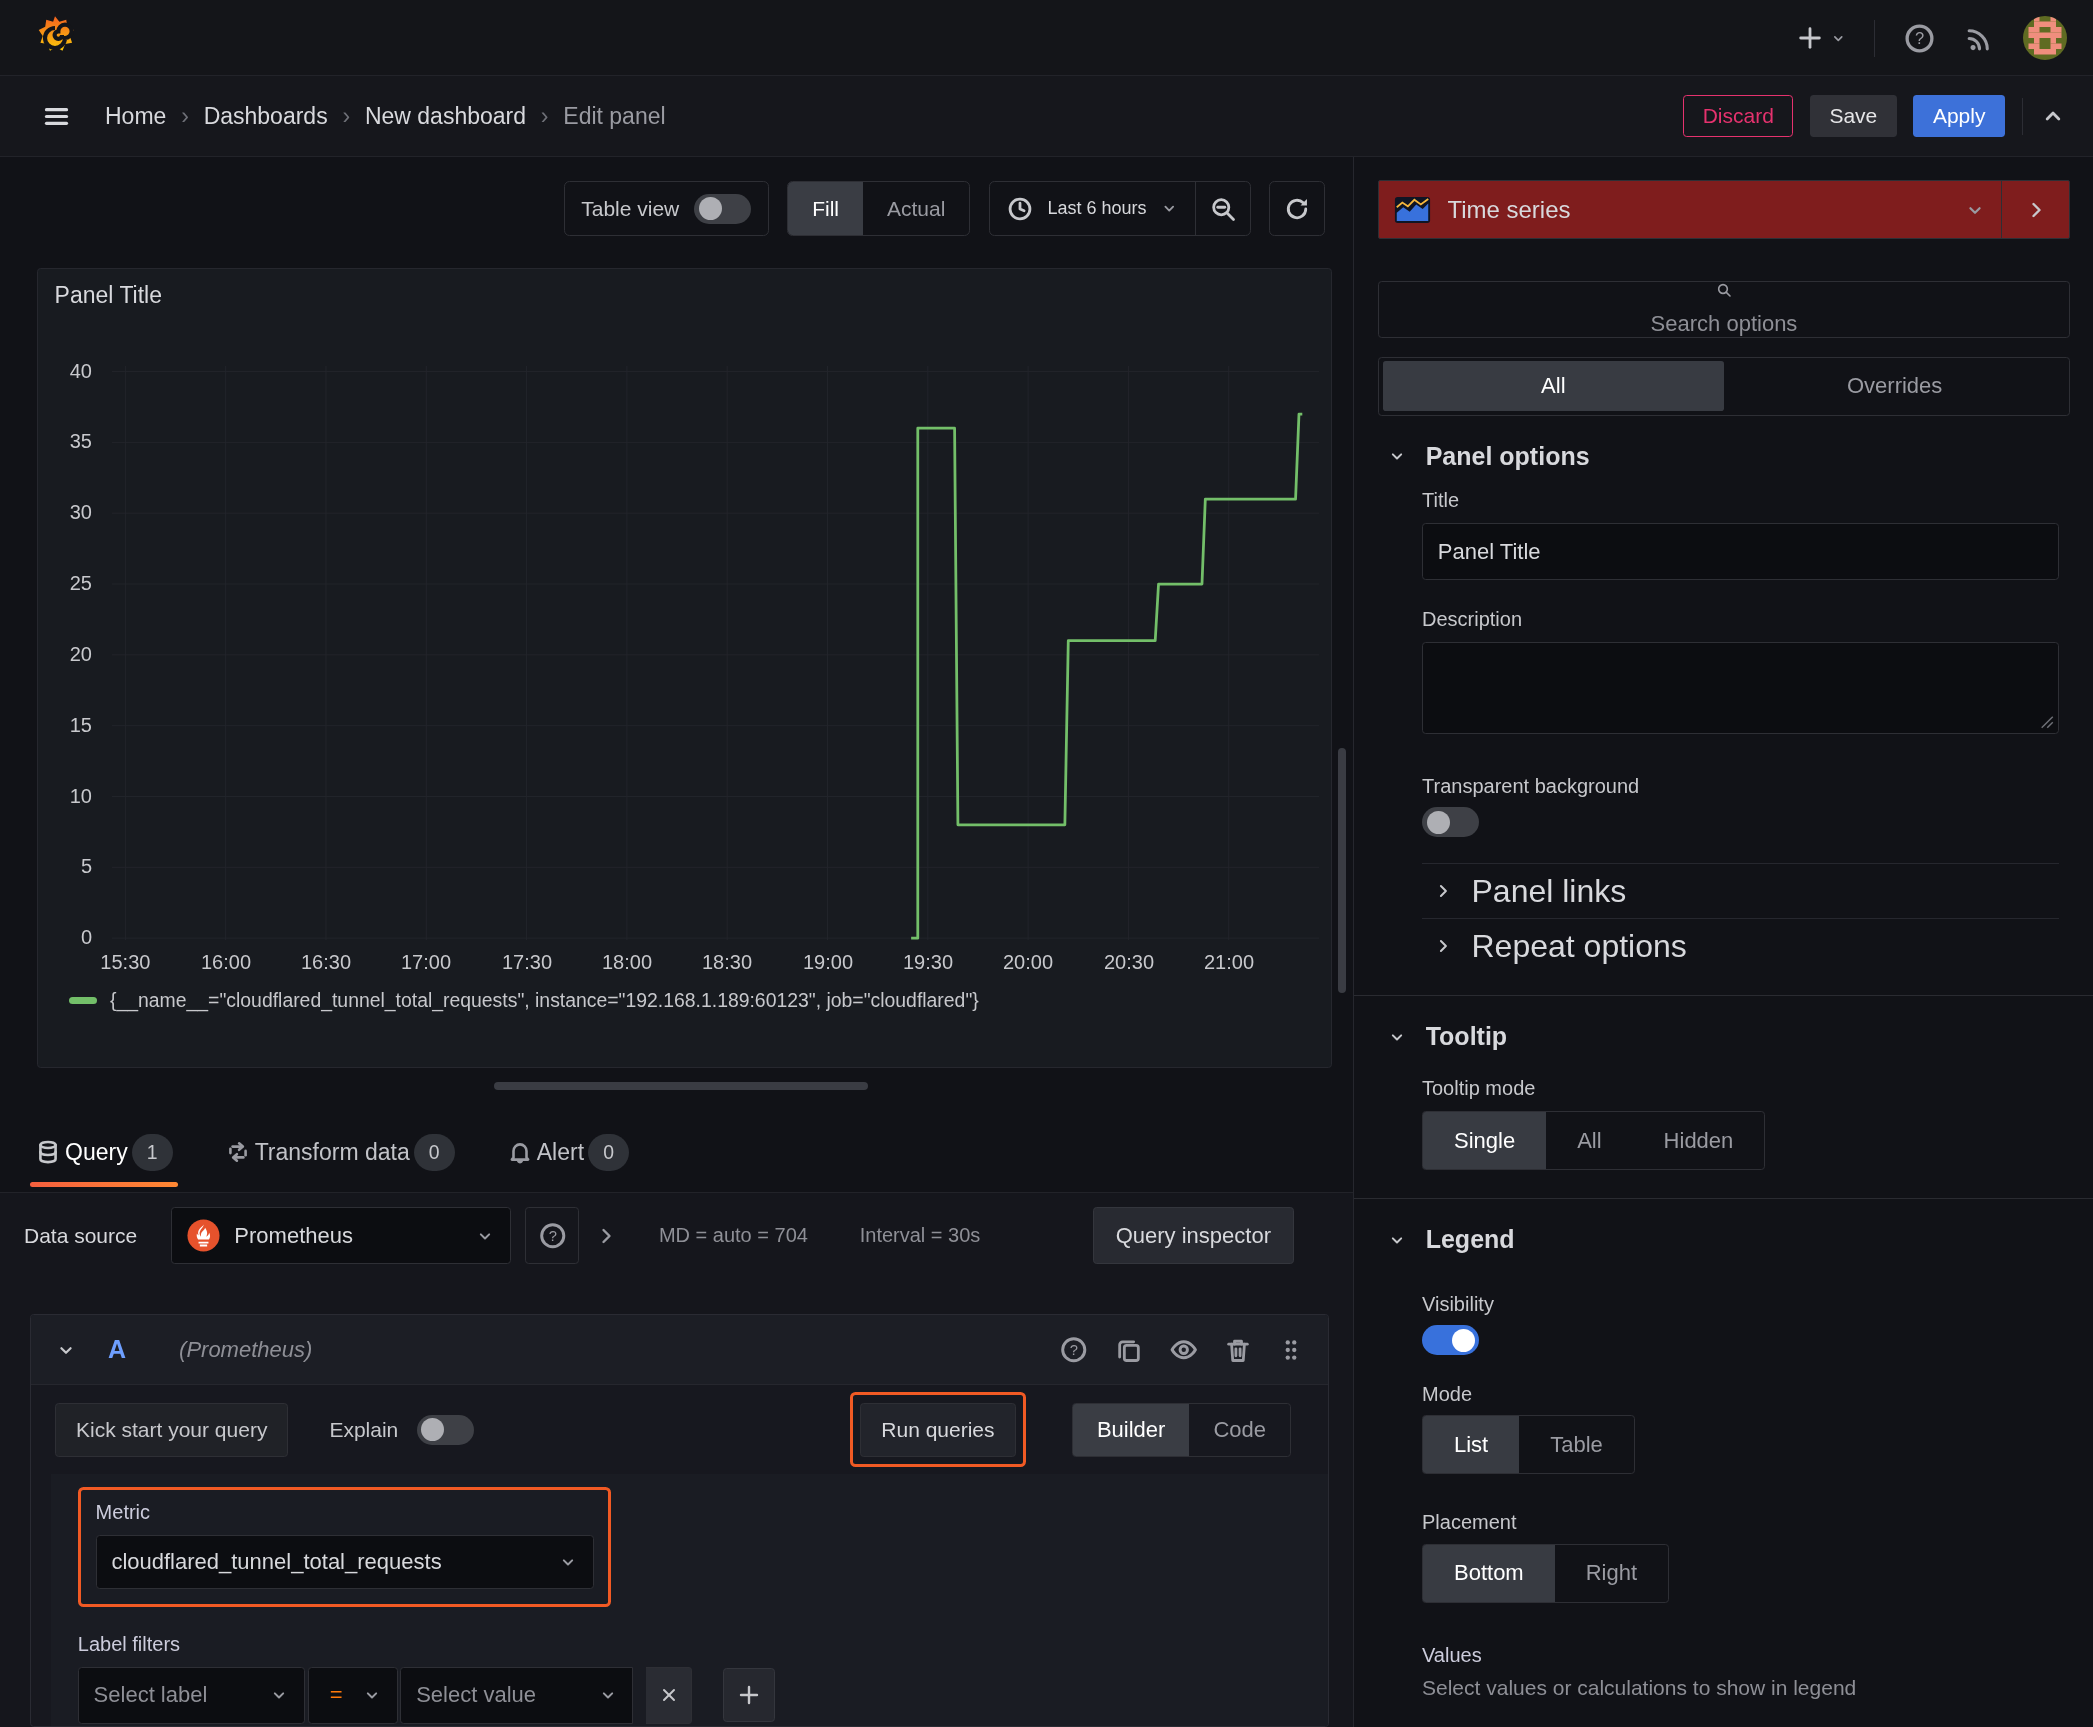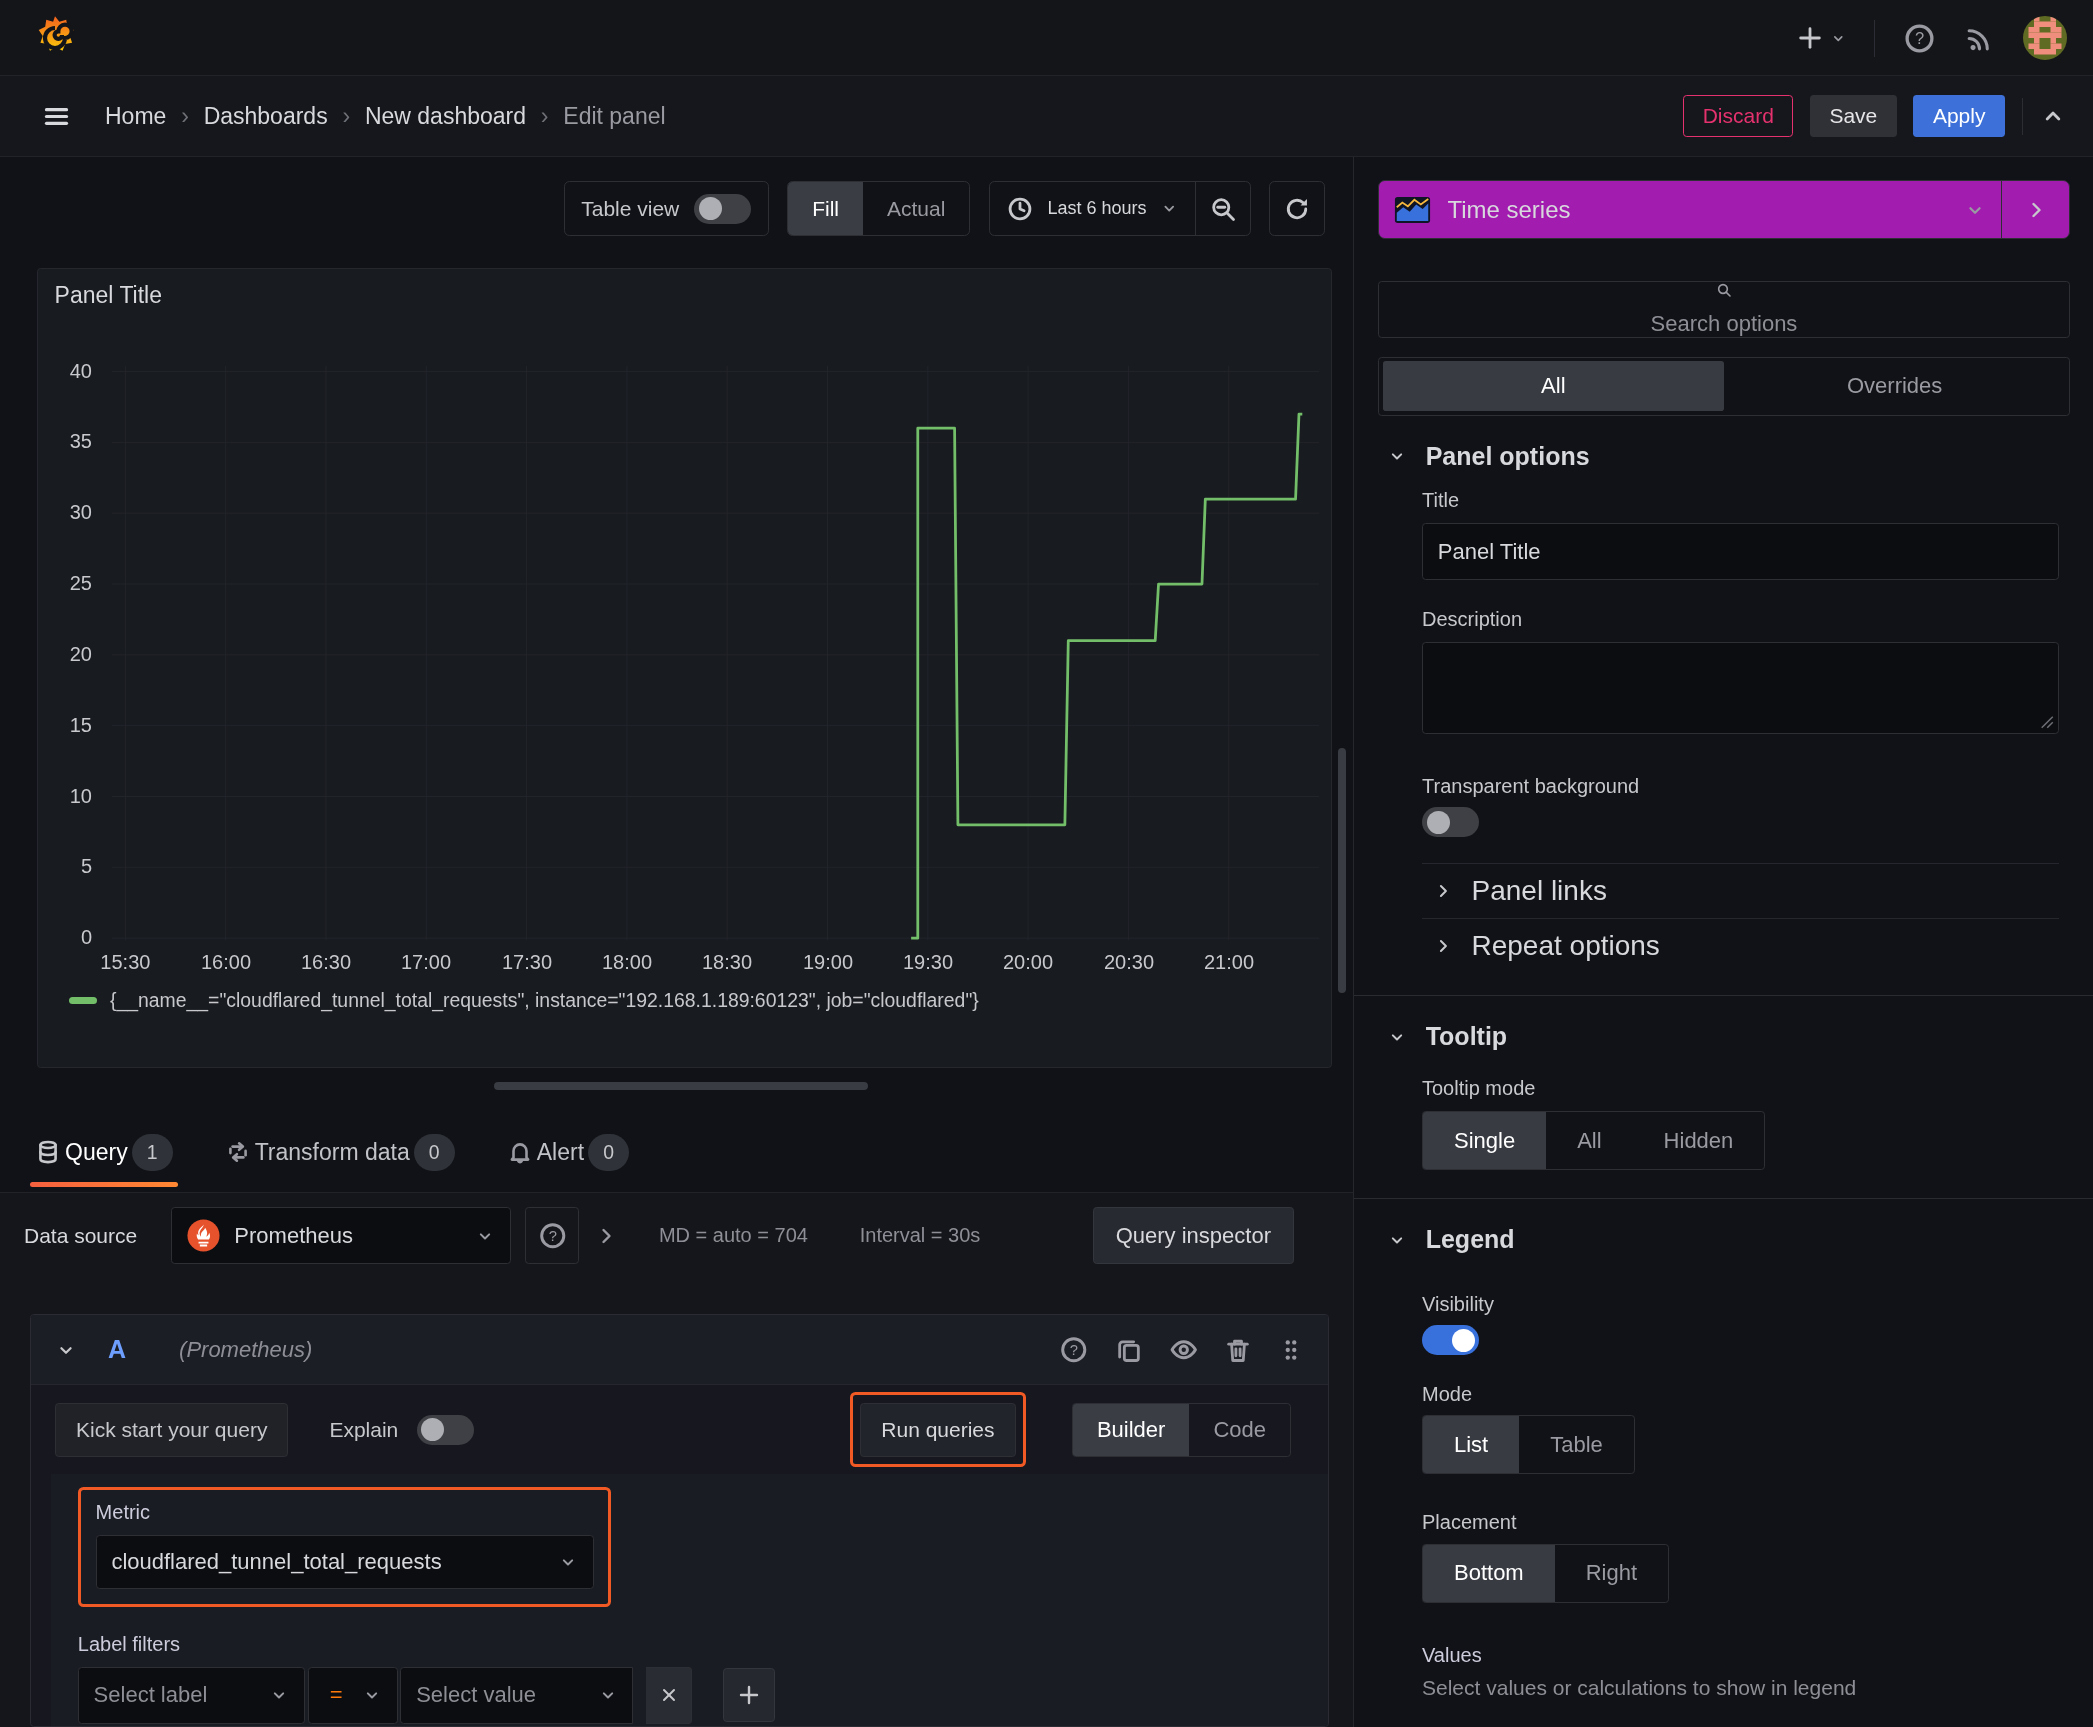--- a/index.html
+++ b/index.html
@@ -127,37 +127,37 @@
   .lf-select{height:57px;}
   .op-eq{color:#ff780a;font-size:22px;flex:1;text-align:center;}
   .xbtn{width:46px;height:57px;background:#2a2c33;border:0.9px solid #2e2f35;border-left:none;
         display:flex;align-items:center;justify-content:center;cursor:pointer;border-radius:0 3.7px 3.7px 0;}
   .plusbtn{width:52px;height:54px;background:#26282f;border:0.9px solid #34363d;border-radius:3.7px;
            margin-left:28px;display:flex;align-items:center;justify-content:center;cursor:pointer;}
 
   
   .options{position:absolute;left:1353px;top:157px;width:740px;height:1571px;background:#111217;
            border-left:0.9px solid #26272e;padding:0 22px 0 24px;overflow:hidden;}
-  .viz-row{margin-top:23px;height:59px;border:0.9px solid #2e2f35;border-radius:7px;background:#a21caf;
+  .viz-row{margin-top:23px;height:59px;border:0.9px solid #2e2f35;border-radius:2px;background:#7f1d1d;
            display:flex;align-items:stretch;width:692px;}
   .viz-main{flex:1;display:flex;align-items:center;gap:16.6px;padding:0 14.8px;cursor:pointer;}
   .viz-name{flex:1;font-size:24px;color:#d8d9dd;}
   .viz-expand{width:68px;border-left:0.9px solid #2e2f35;display:flex;align-items:center;justify-content:center;cursor:pointer;}
   .opt-search{margin-top:42px;height:57px;width:692px;border:0.9px solid #2e2f35;border-radius:3.7px;
               display:flex;align-items:center;gap:13px;padding:0 14.8px;cursor:text;flex-direction:column;}
   .opt-search .ph{color:#8e8f96;}
   .ao-group{margin-top:18.5px;height:59px;width:692px;border:0.9px solid #2e2f35;border-radius:3.7px;
             display:flex;padding:3.7px;}
   .ao-seg{flex:1;display:flex;align-items:center;justify-content:center;color:#9a9ba2;
           font-size:22px;border-radius:2.8px;cursor:pointer;}
   .ao-seg.on{background:#383b42;color:#ffffff;}
   .sec-head{display:flex;align-items:center;gap:18.5px;margin-top:22px;height:37px;padding-left:9.2px;cursor:pointer;}
   .sec-head .t{font-size:25px;font-weight:bold;color:#d8d9dd;}
   .sub-head{display:flex;align-items:center;gap:18.5px;height:54px;padding-left:55px;cursor:pointer;}
-  .sub-head .t{font-size:28px;color:#d8d9dd;}
+  .sub-head .t{font-size:32px;color:#d8d9dd;}
   .op-label{margin-left:44px;margin-top:28px;font-size:20px;color:#c7c8cc;}
   .op-input{margin-left:44px;margin-top:11px;width:637px;height:57px;background:#0c0d11;
             border:0.9px solid #2e2f35;border-radius:3.7px;display:flex;align-items:center;
             padding:0 14.8px;font-size:22px;color:#d8d9dd;cursor:text;}
   .op-textarea{margin-left:44px;margin-top:11px;width:637px;height:92px;background:#0c0d11;
                border:0.9px solid #2e2f35;border-radius:3.7px;position:relative;cursor:text;}
   .resize-h{position:absolute;right:3.7px;bottom:3.7px;}
   .op-toggle{margin-left:44px;margin-top:9.2px;}
   .sub-div{margin-left:44px;width:637px;height:0.9px;background:#26272e;margin-top:26px;}
   .sub-div2{margin-left:44px;width:637px;height:0.9px;background:#26272e;}

